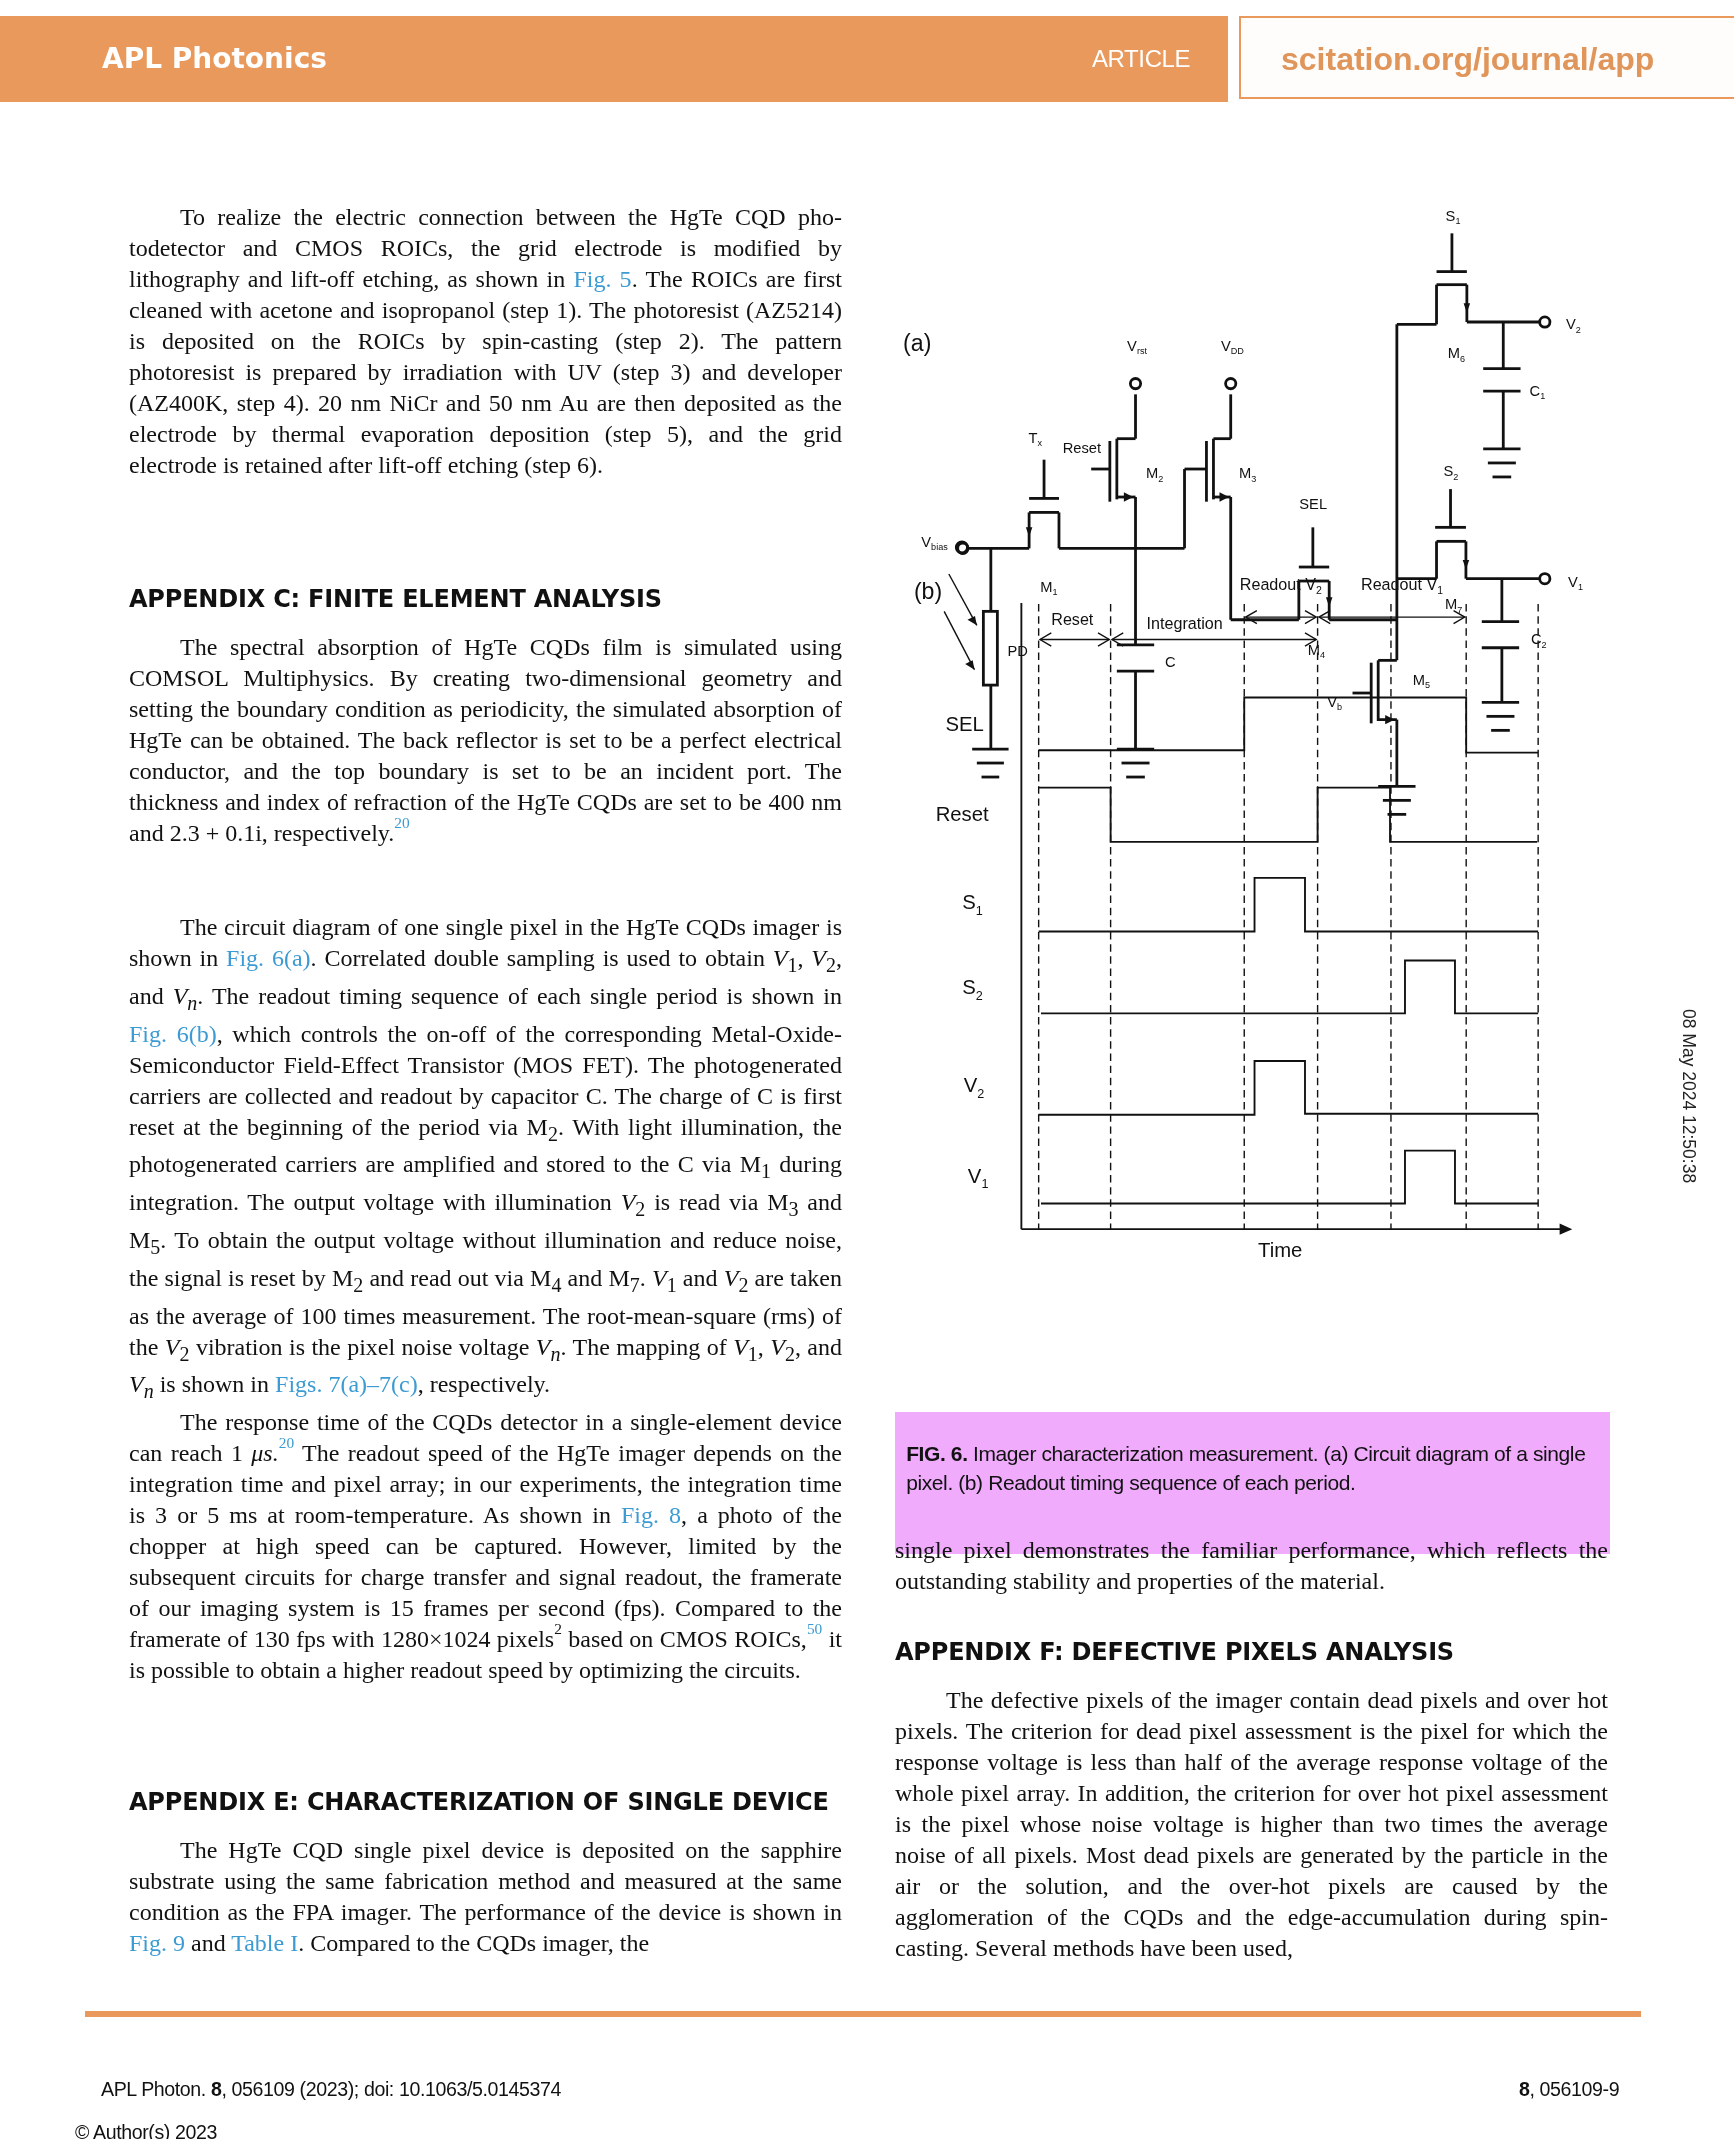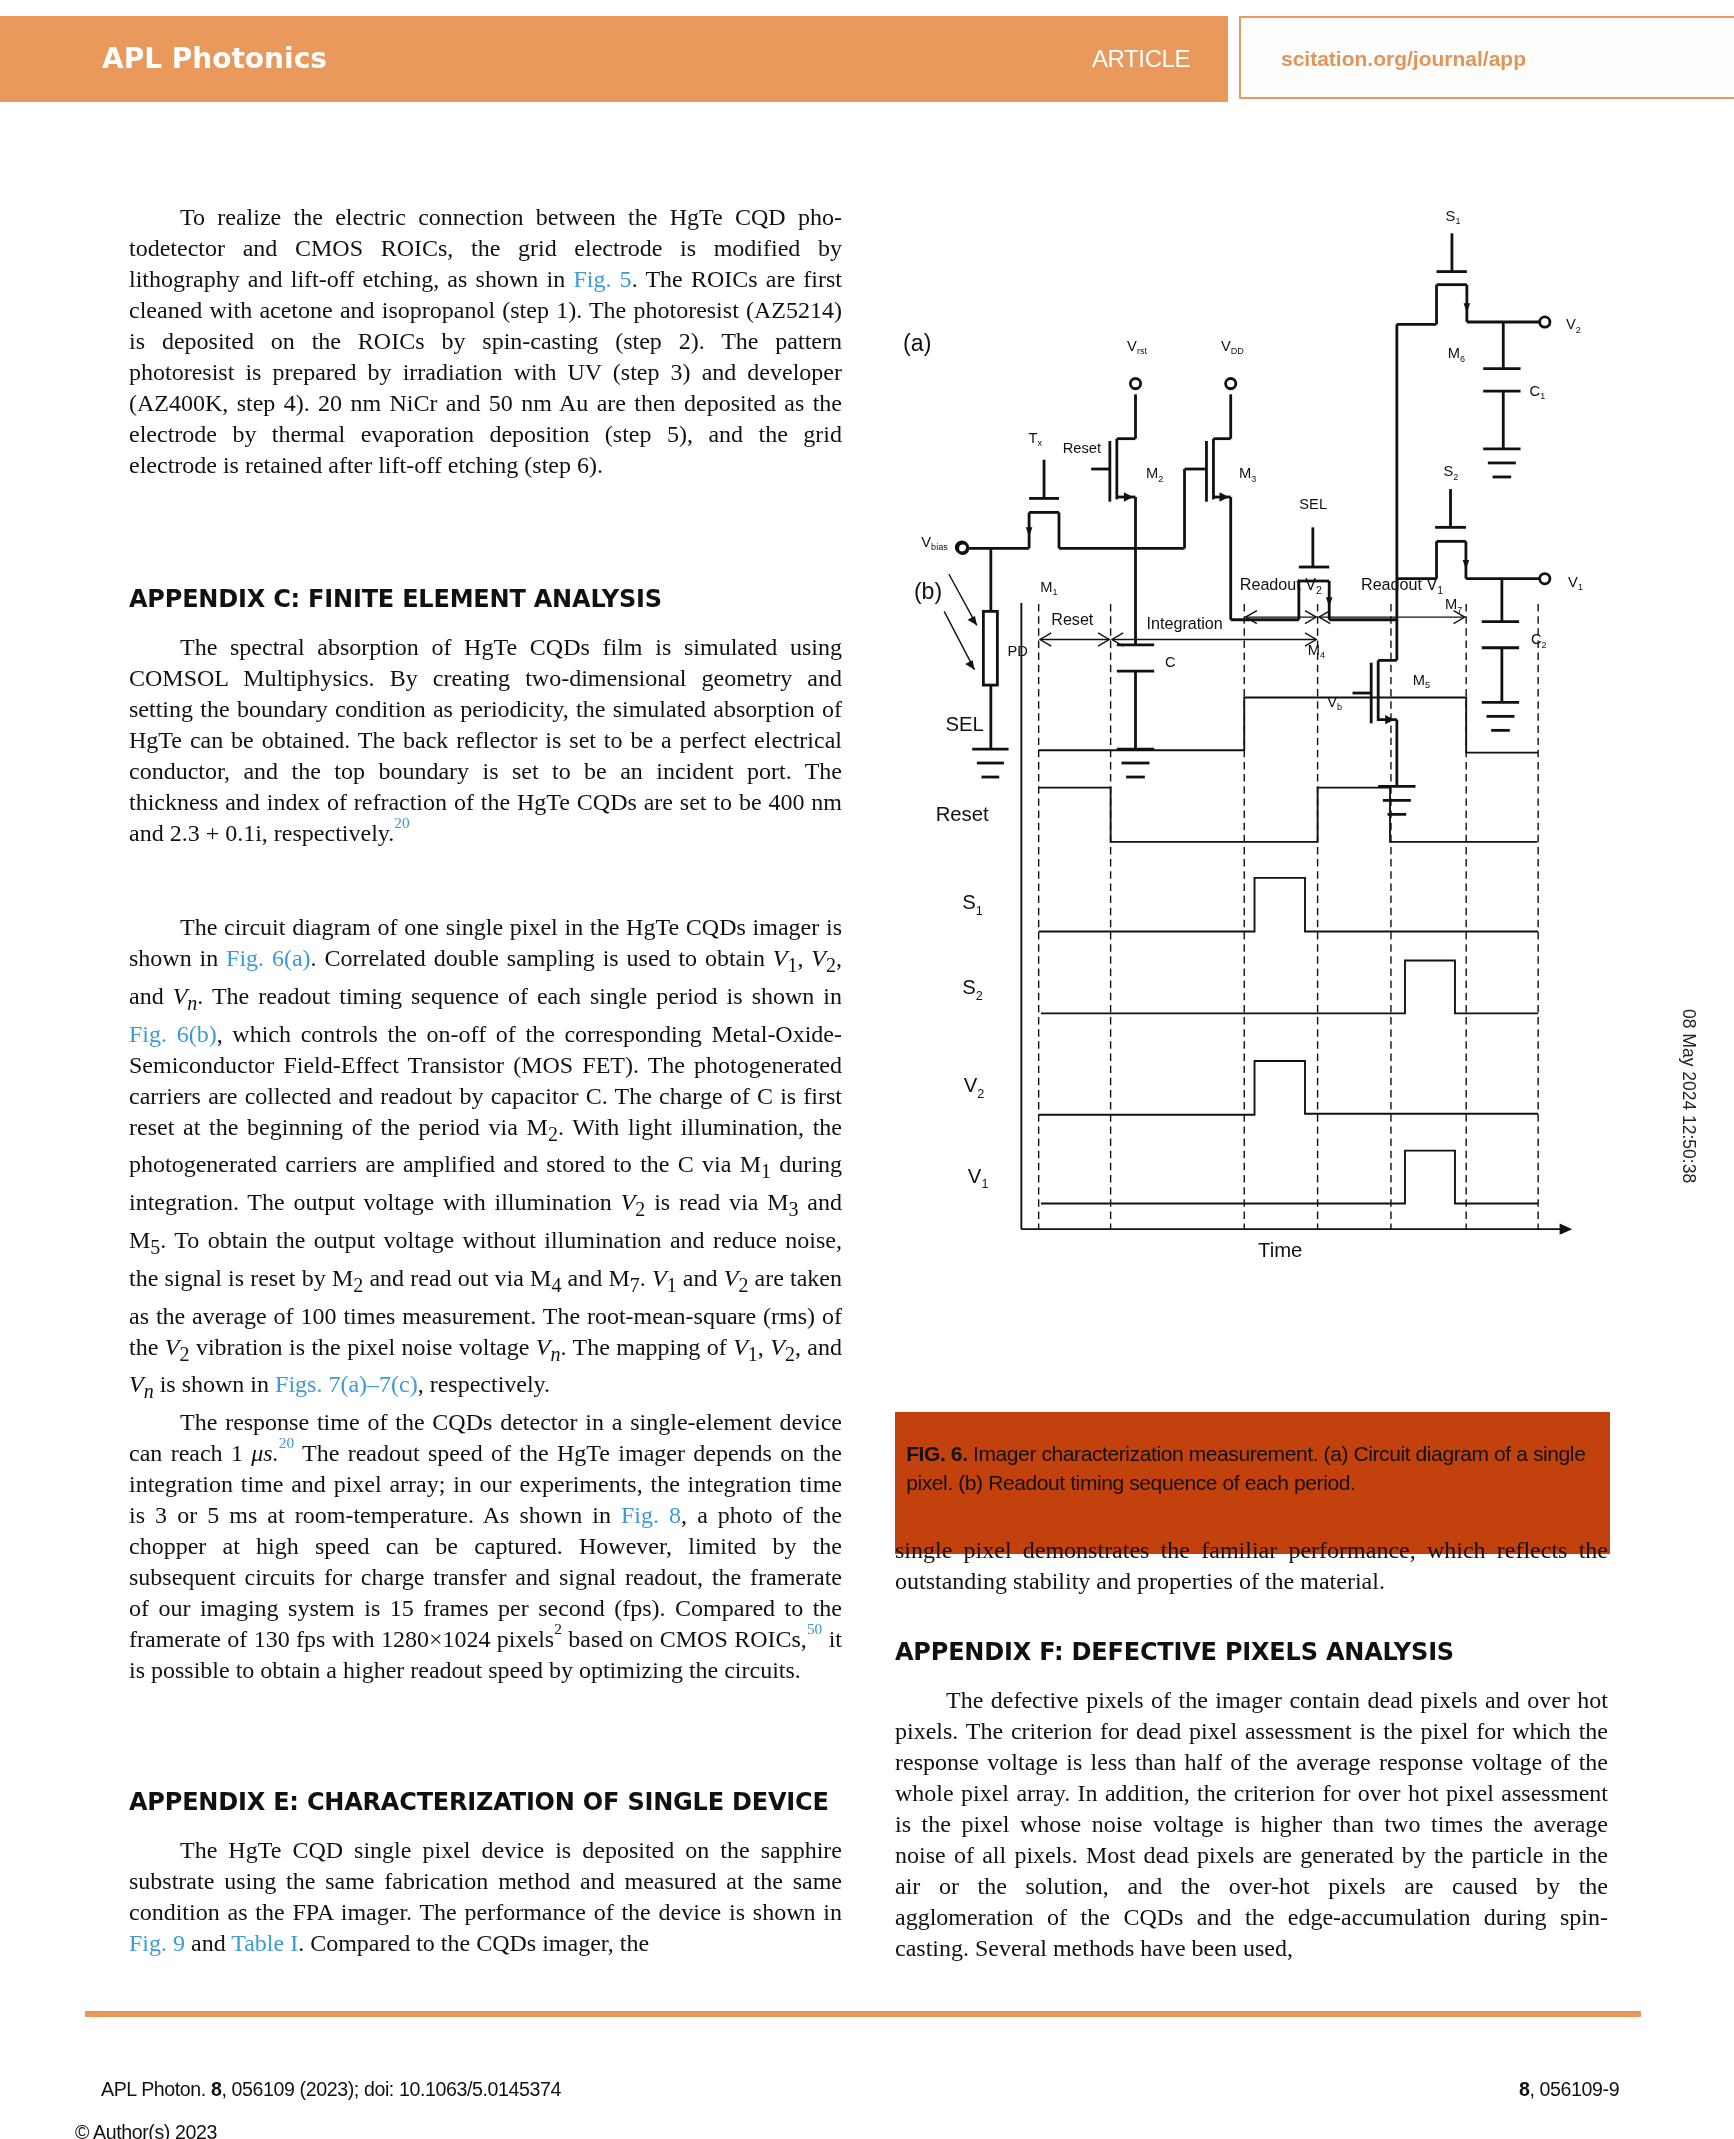--- a/index.html
+++ b/index.html
@@ -3,35 +3,35 @@
 <meta charset="utf-8">
 <style>
   html, body { margin: 0; padding: 0; background: #ffffff; }
   body { width: 1735px; height: 2140px; position: relative; overflow: hidden; font-family: "Liberation Serif", serif; color: #111; }
   .abs { position: absolute; }
   
   .hdr-bar { left: 0; top: 16px; width: 1228px; height: 86px; background: #E8995B; }
   .hdr-title { left: 102px; top: 16px; height: 86px; line-height: 86px; color: #fff; font-family: "DejaVu Sans", sans-serif; font-weight: bold; font-size: 28px; }
   .hdr-article { left: 1092px; top: 16px; height: 86px; line-height: 86px; color: #fff; font-family: "Liberation Sans", sans-serif; font-weight: normal; font-size: 24px; letter-spacing: -0.4px; }
   .hdr-url-box { left: 1239px; top: 16px; width: 505px; height: 83px; border: 2.1px solid #E8995B; border-right: none; background: #fffdfb; box-sizing: border-box; }
-  .hdr-url { left: 1281px; top: 16px; height: 86px; line-height: 86px; color: #E0955A; font-family: "Liberation Sans", sans-serif; font-weight: bold; font-size: 21px; }
+  .hdr-url { left: 1281px; top: 16px; height: 86px; line-height: 86px; color: #E0955A; font-family: "Liberation Sans", sans-serif; font-weight: bold; font-size: 32px; }
   
   .col { position: absolute; }
   .col-left { left: 129px; width: 713px; }
   .col-right { left: 895px; width: 713px; }
   h2.sec { margin: 0; font-family: "DejaVu Sans", sans-serif; font-weight: bold; font-size: 24px; line-height: 31px; letter-spacing: -0.2px; color: #111; }
   p.body { margin: 0; font-size: 24px; line-height: 31px; text-align: justify; text-indent: 51px; hyphens: manual; color: #111; }
   p.body.noindent { text-indent: 0; }
   .link { color: #3b9bd2; }
   sup.ref { color: #3b9bd2; font-size: 15.4px; vertical-align: top; line-height: 1; position: relative; top: -2.8px; }
   sup.plain { font-size: 15.4px; vertical-align: top; line-height: 1; position: relative; top: -2.8px; }
   i.var { font-style: italic; }
   
   .fig-svg { position: absolute; overflow: visible; }
-  .caption-box { left: 895px; top: 1412px; width: 715px; height: 142px; background: #c2410c; box-sizing: border-box; padding: 27px 11.2px 0 11.2px; font-family: "Liberation Sans", sans-serif; font-size: 21px; line-height: 29px; color: #111; letter-spacing: -0.4px; }
+  .caption-box { left: 895px; top: 1412px; width: 715px; height: 142px; background: #f0abfc; box-sizing: border-box; padding: 27px 11.2px 0 11.2px; font-family: "Liberation Sans", sans-serif; font-size: 21px; line-height: 29px; color: #111; letter-spacing: -0.4px; }
   .caption-box b { font-weight: bold; }
   
   .foot-line { left: 85px; top: 2011px; width: 1556px; height: 5.6px; background: #E8995B; }
   .foot-text { font-family: "Liberation Sans", sans-serif; font-size: 19.6px; color: #111; letter-spacing: -0.4px; }
   .side-date { left: 1678px; top: 1009px; font-family: "Liberation Sans", sans-serif; font-size: 17.5px; color: #222; writing-mode: vertical-rl; white-space: nowrap; }
   svg text { font-family: "Liberation Sans", sans-serif; fill: #111; }
 </style>
 </head>
 <body>
 

